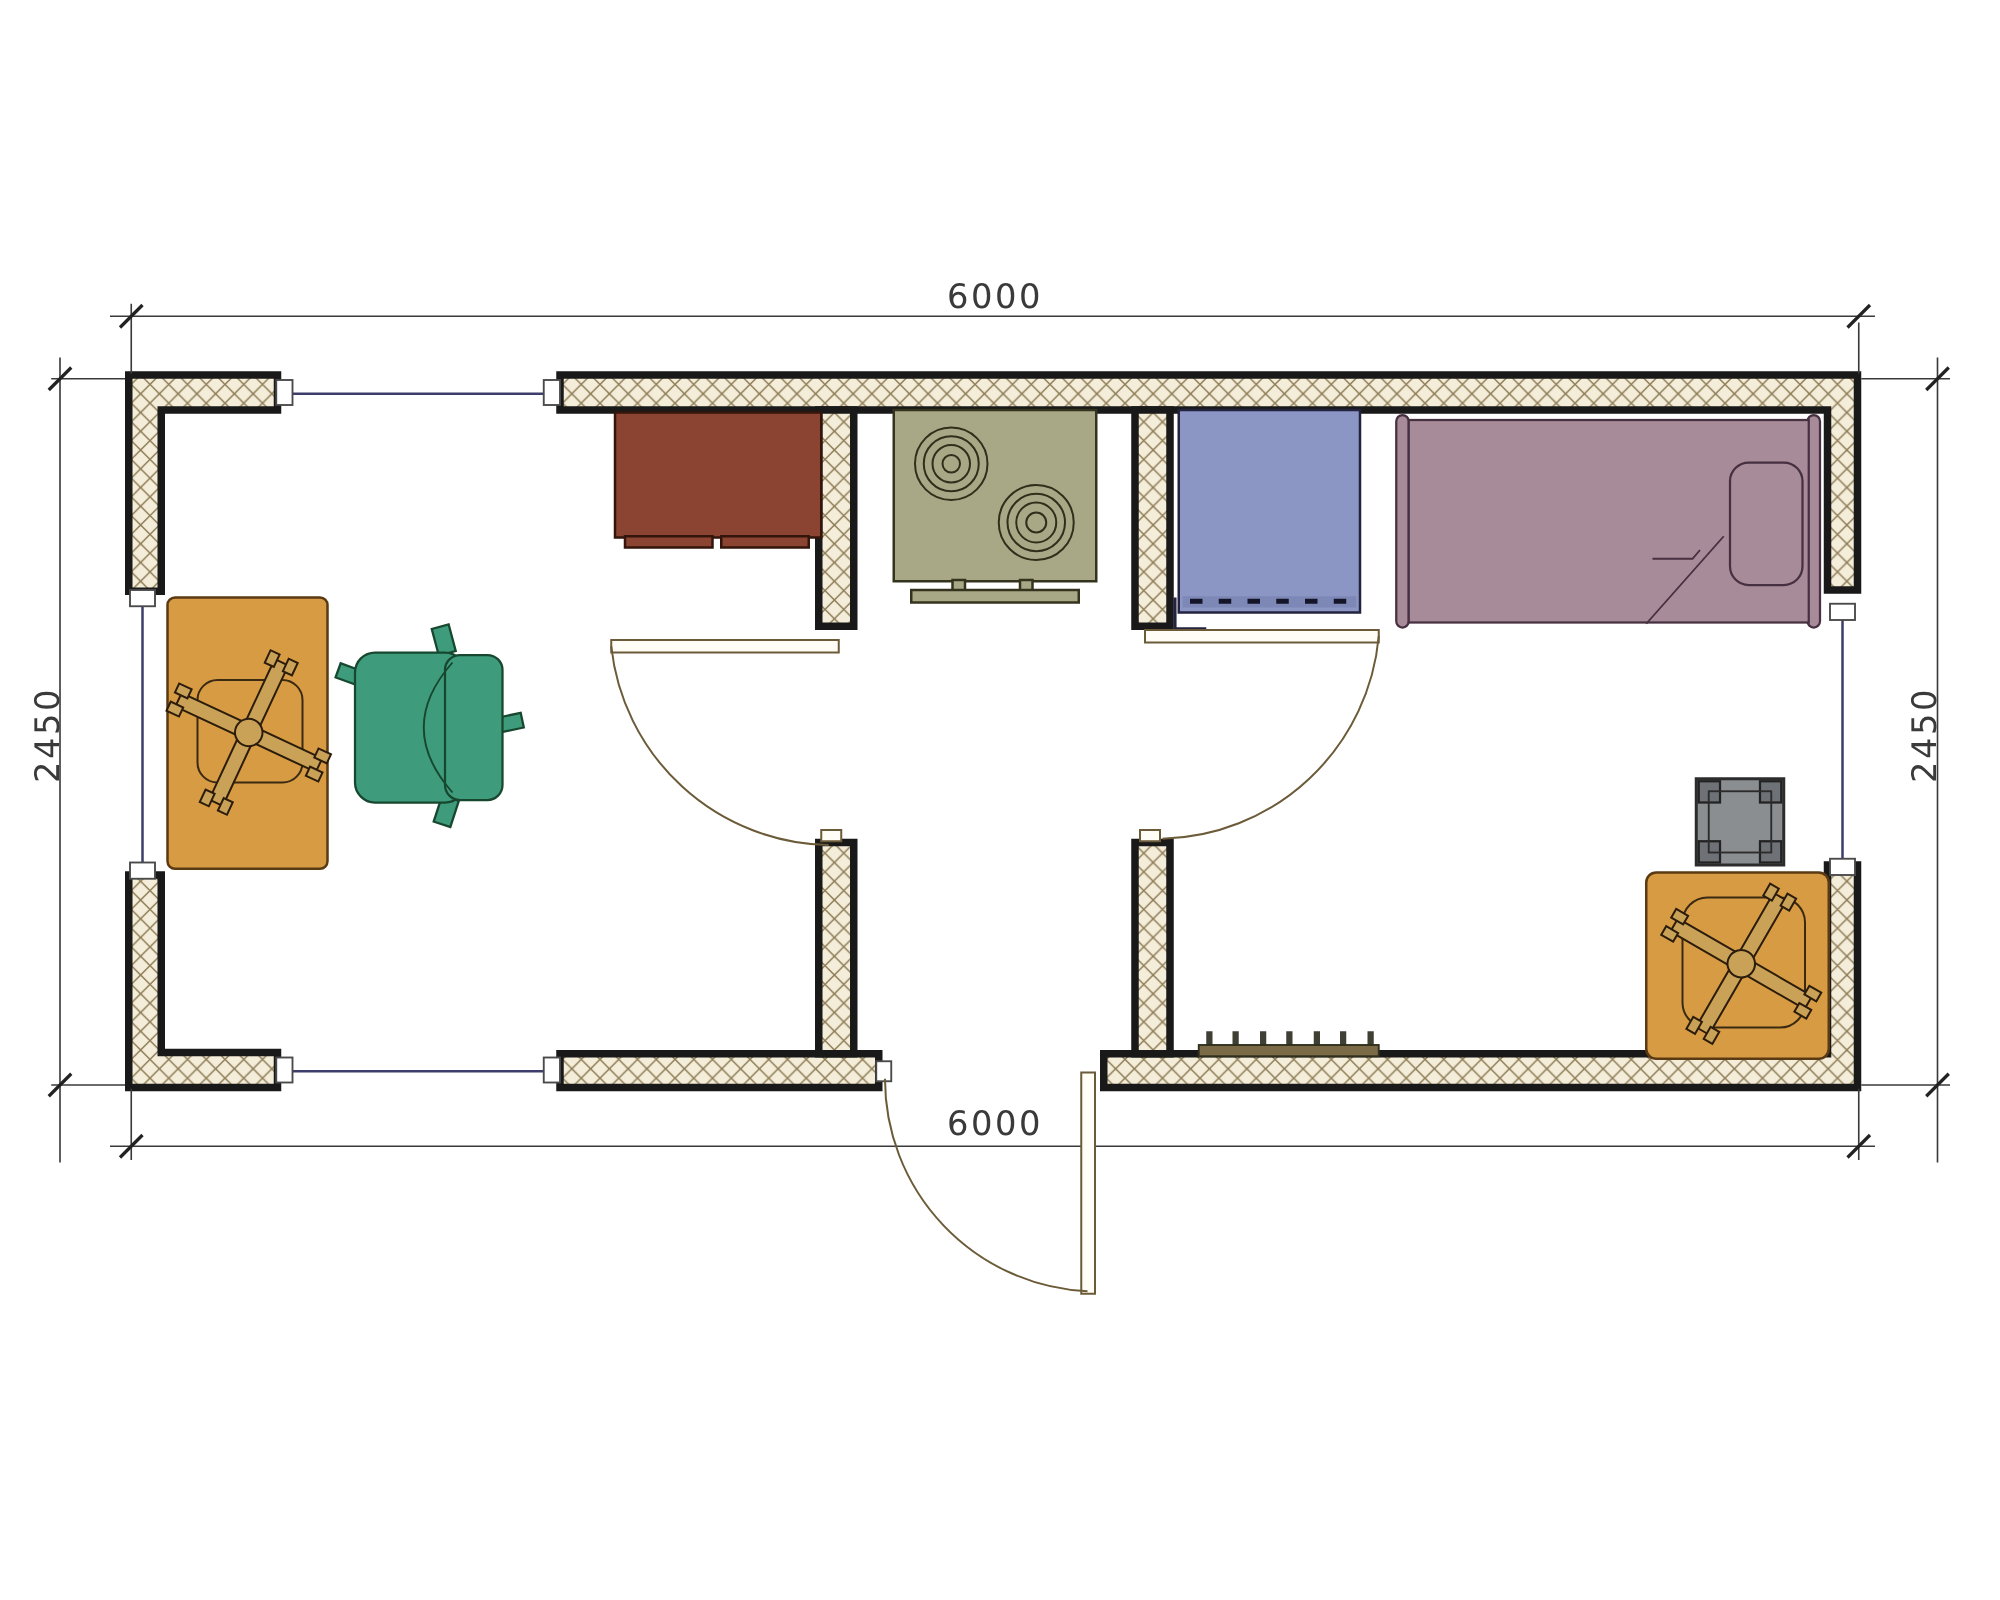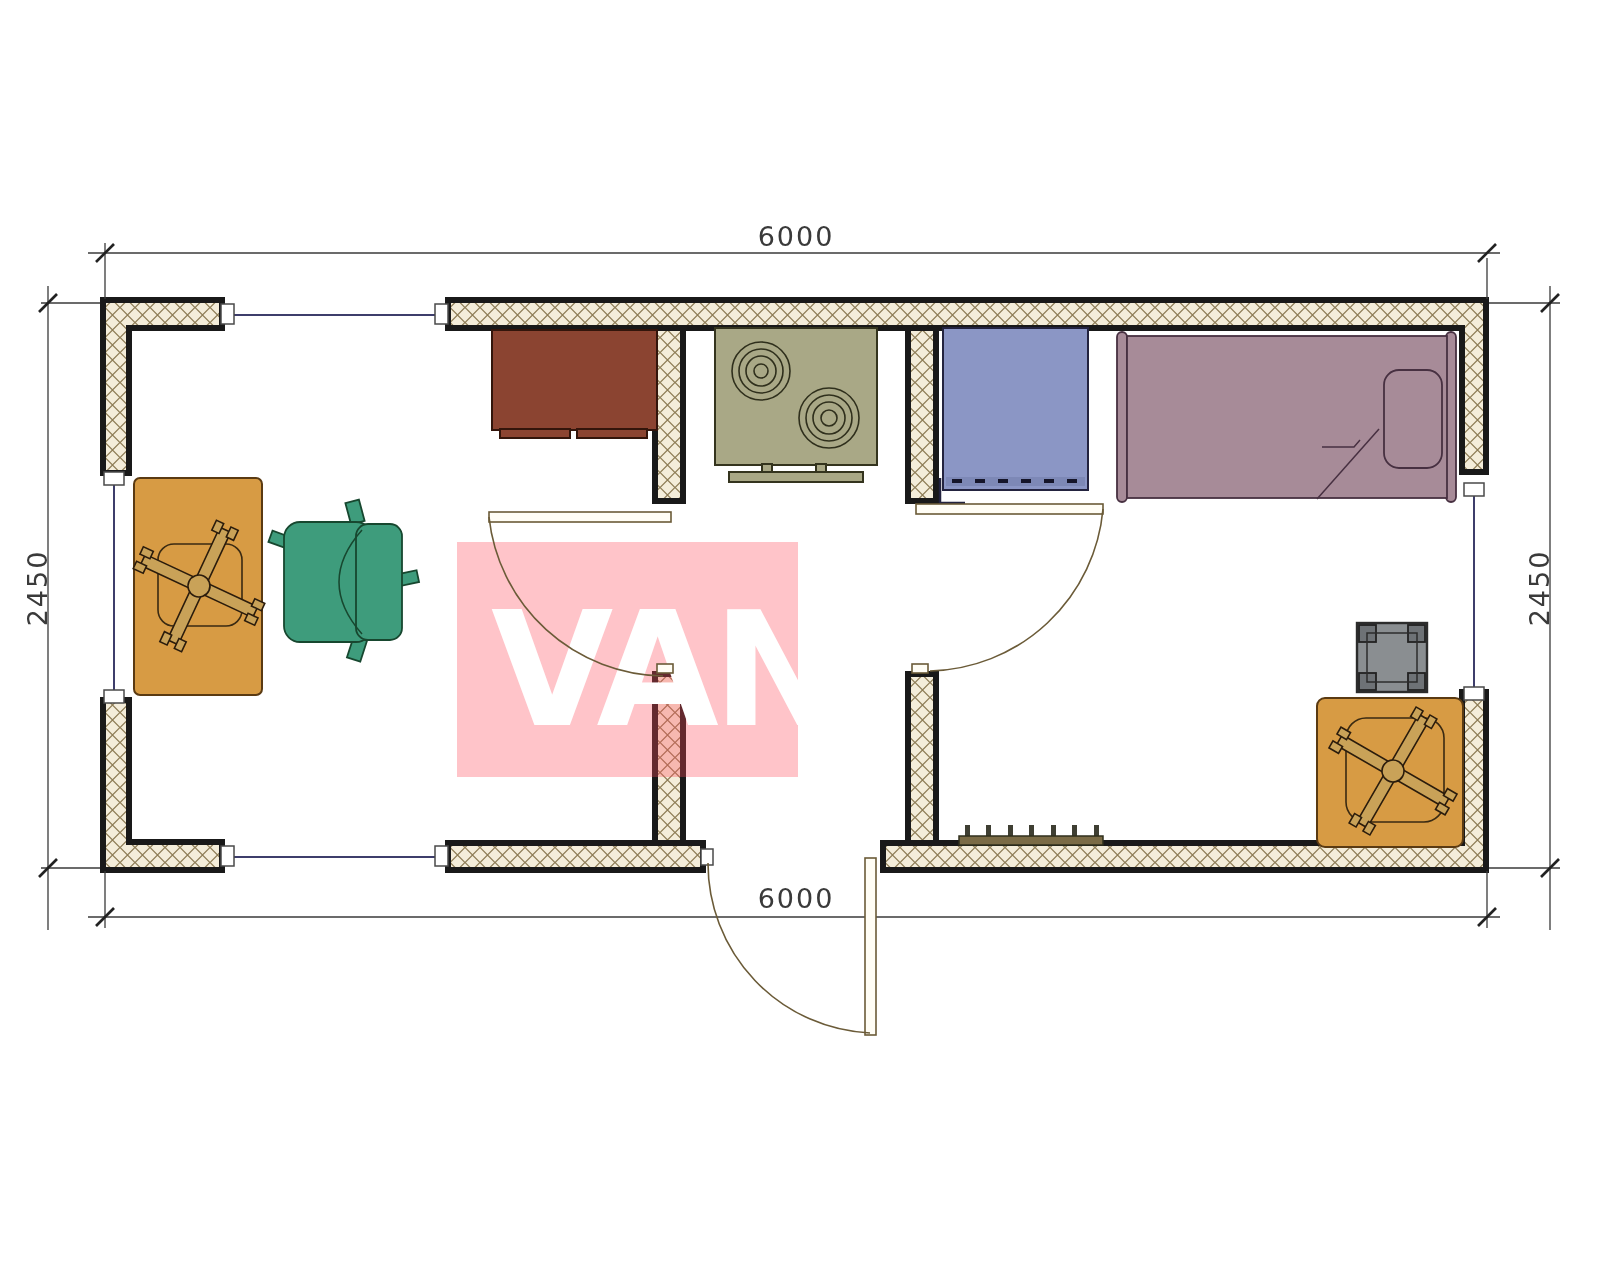--- a/index.html
+++ b/index.html
@@ -196,25 +196,20 @@
 
       <line class="dimline" x1="1550" y1="286" x2="1550" y2="930"></line>
       <line class="dimline" x1="1489" y1="303" x2="1560" y2="303"></line>
       <line class="dimline" x1="1489" y1="868" x2="1560" y2="868"></line>
       <line class="dimtick" x1="1541" y1="312" x2="1559" y2="294"></line>
       <line class="dimtick" x1="1541" y1="877" x2="1559" y2="859"></line>
       <text class="dimtext" x="1540" y="597" text-anchor="middle" transform="rotate(-90 1540 588)">2450</text>
     </g>
   </svg>
 
-  <div class="wm-tile wm-pink">
-    <svg width="341" height="235" viewBox="0 0 341 235">
-      <text class="wm-letters" x="34" y="183">VAN</text>
-    </svg>
-  </div>
 
   <svg width="1600" height="1280" viewBox="0 0 1600 1280">
     <g>
       <rect class="doorleaf" x="489" y="512" width="182" height="10"></rect>
       <path class="doorline" d="M489,517 A178,178 0 0 0 663,676"></path>
       <rect class="doorleaf" x="657" y="664" width="16" height="9"></rect>
     </g>
     <g>
       <rect class="doorleaf" x="916" y="504" width="187" height="10"></rect>
       <path class="doorline" d="M1103,509 A178,178 0 0 1 930,671"></path>

